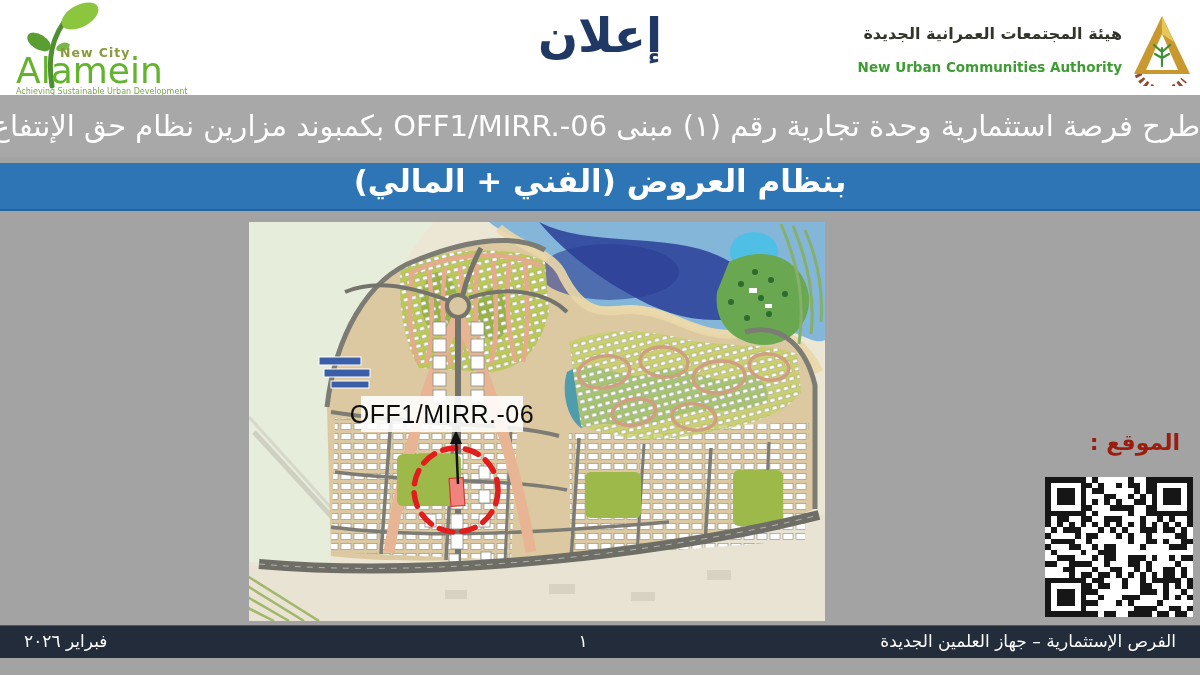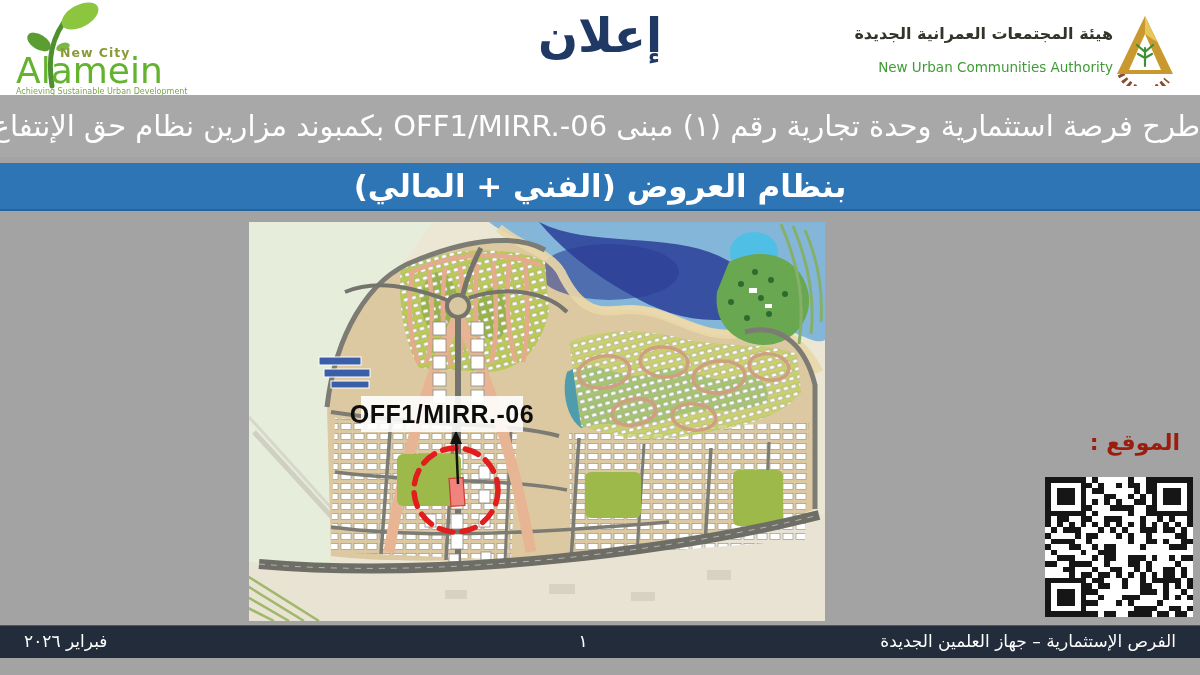--- a/index.html
+++ b/index.html
@@ -9,40 +9,40 @@
   }
   *{box-sizing:border-box;margin:0;padding:0}
   body{width:1200px;height:675px;background:#fff;font-family:"DejaVu Sans",sans-serif;overflow:hidden}
   .slide{position:relative;width:1200px;height:675px;background:#a3a3a3}
 
   
   .header{position:absolute;left:0;top:0;width:1200px;height:95px;background:#fff}
   .alamein-logo{position:absolute;left:8px;top:2px;width:215px;height:93px}
   .page-title{position:absolute;left:0;right:0;top:8px;text-align:center;
     font-size:47px;font-weight:700;color:var(--title-blue);direction:rtl}
-  .nuca{position:absolute;right:23px;top:12px;display:flex;align-items:center;}
+  .nuca{position:absolute;right:6px;top:12px;display:flex;align-items:center;gap:8px}
   .nuca-text{text-align:right}
   .nuca-ar{font-size:16px;font-weight:700;color:#33332a;direction:rtl}
-  .nuca-en{font-size:13.5px;font-weight:400;color:var(--nuca-green);margin-top:16px}
+  .nuca-en{font-size:13.5px;font-weight:700;color:var(--nuca-green);margin-top:16px}
 
   
   .gray-banner{position:absolute;left:0;top:95px;width:1200px;height:62px;
     background:var(--banner-gray);display:flex;align-items:center;justify-content:flex-end}
   .gray-banner span{color:#fff;font-size:29px;direction:rtl;white-space:nowrap}
   .blue-banner{position:absolute;left:0;top:163px;width:1200px;height:48px;
     background:var(--banner-blue);border-bottom:2px solid #25639c;
-    display:flex;align-items:center;justify-content:center}
+    display:flex;justify-content:center}
   .blue-banner span{color:#fff;font-size:31px;font-weight:700;direction:rtl}
 
   
   .map{position:absolute;left:249px;top:222px;width:576px;height:399px}
   .map svg{display:block}
   .map-label{position:absolute;left:112px;top:174px;width:162px;height:36px;
     background:rgba(255,255,255,.88);display:flex;align-items:center;justify-content:center;
-    font-family:"Liberation Sans",sans-serif;font-size:25px;font-weight:700;color:#0d0d0d;letter-spacing:.5px}
+    font-family:"Liberation Sans",sans-serif;font-size:25px;font-weight:400;color:#0d0d0d;letter-spacing:.5px}
 
   
   .location{position:absolute;left:1040px;top:430px;width:140px;text-align:right;
     font-size:22px;font-weight:700;color:var(--location-red);direction:rtl}
   .qr{position:absolute;left:1045px;top:477px;width:148px;height:140px;background:#fff;
     display:grid;gap:0}
   .qr div{background:#fff}
   .qr div.on{background:#161616}
 
   

